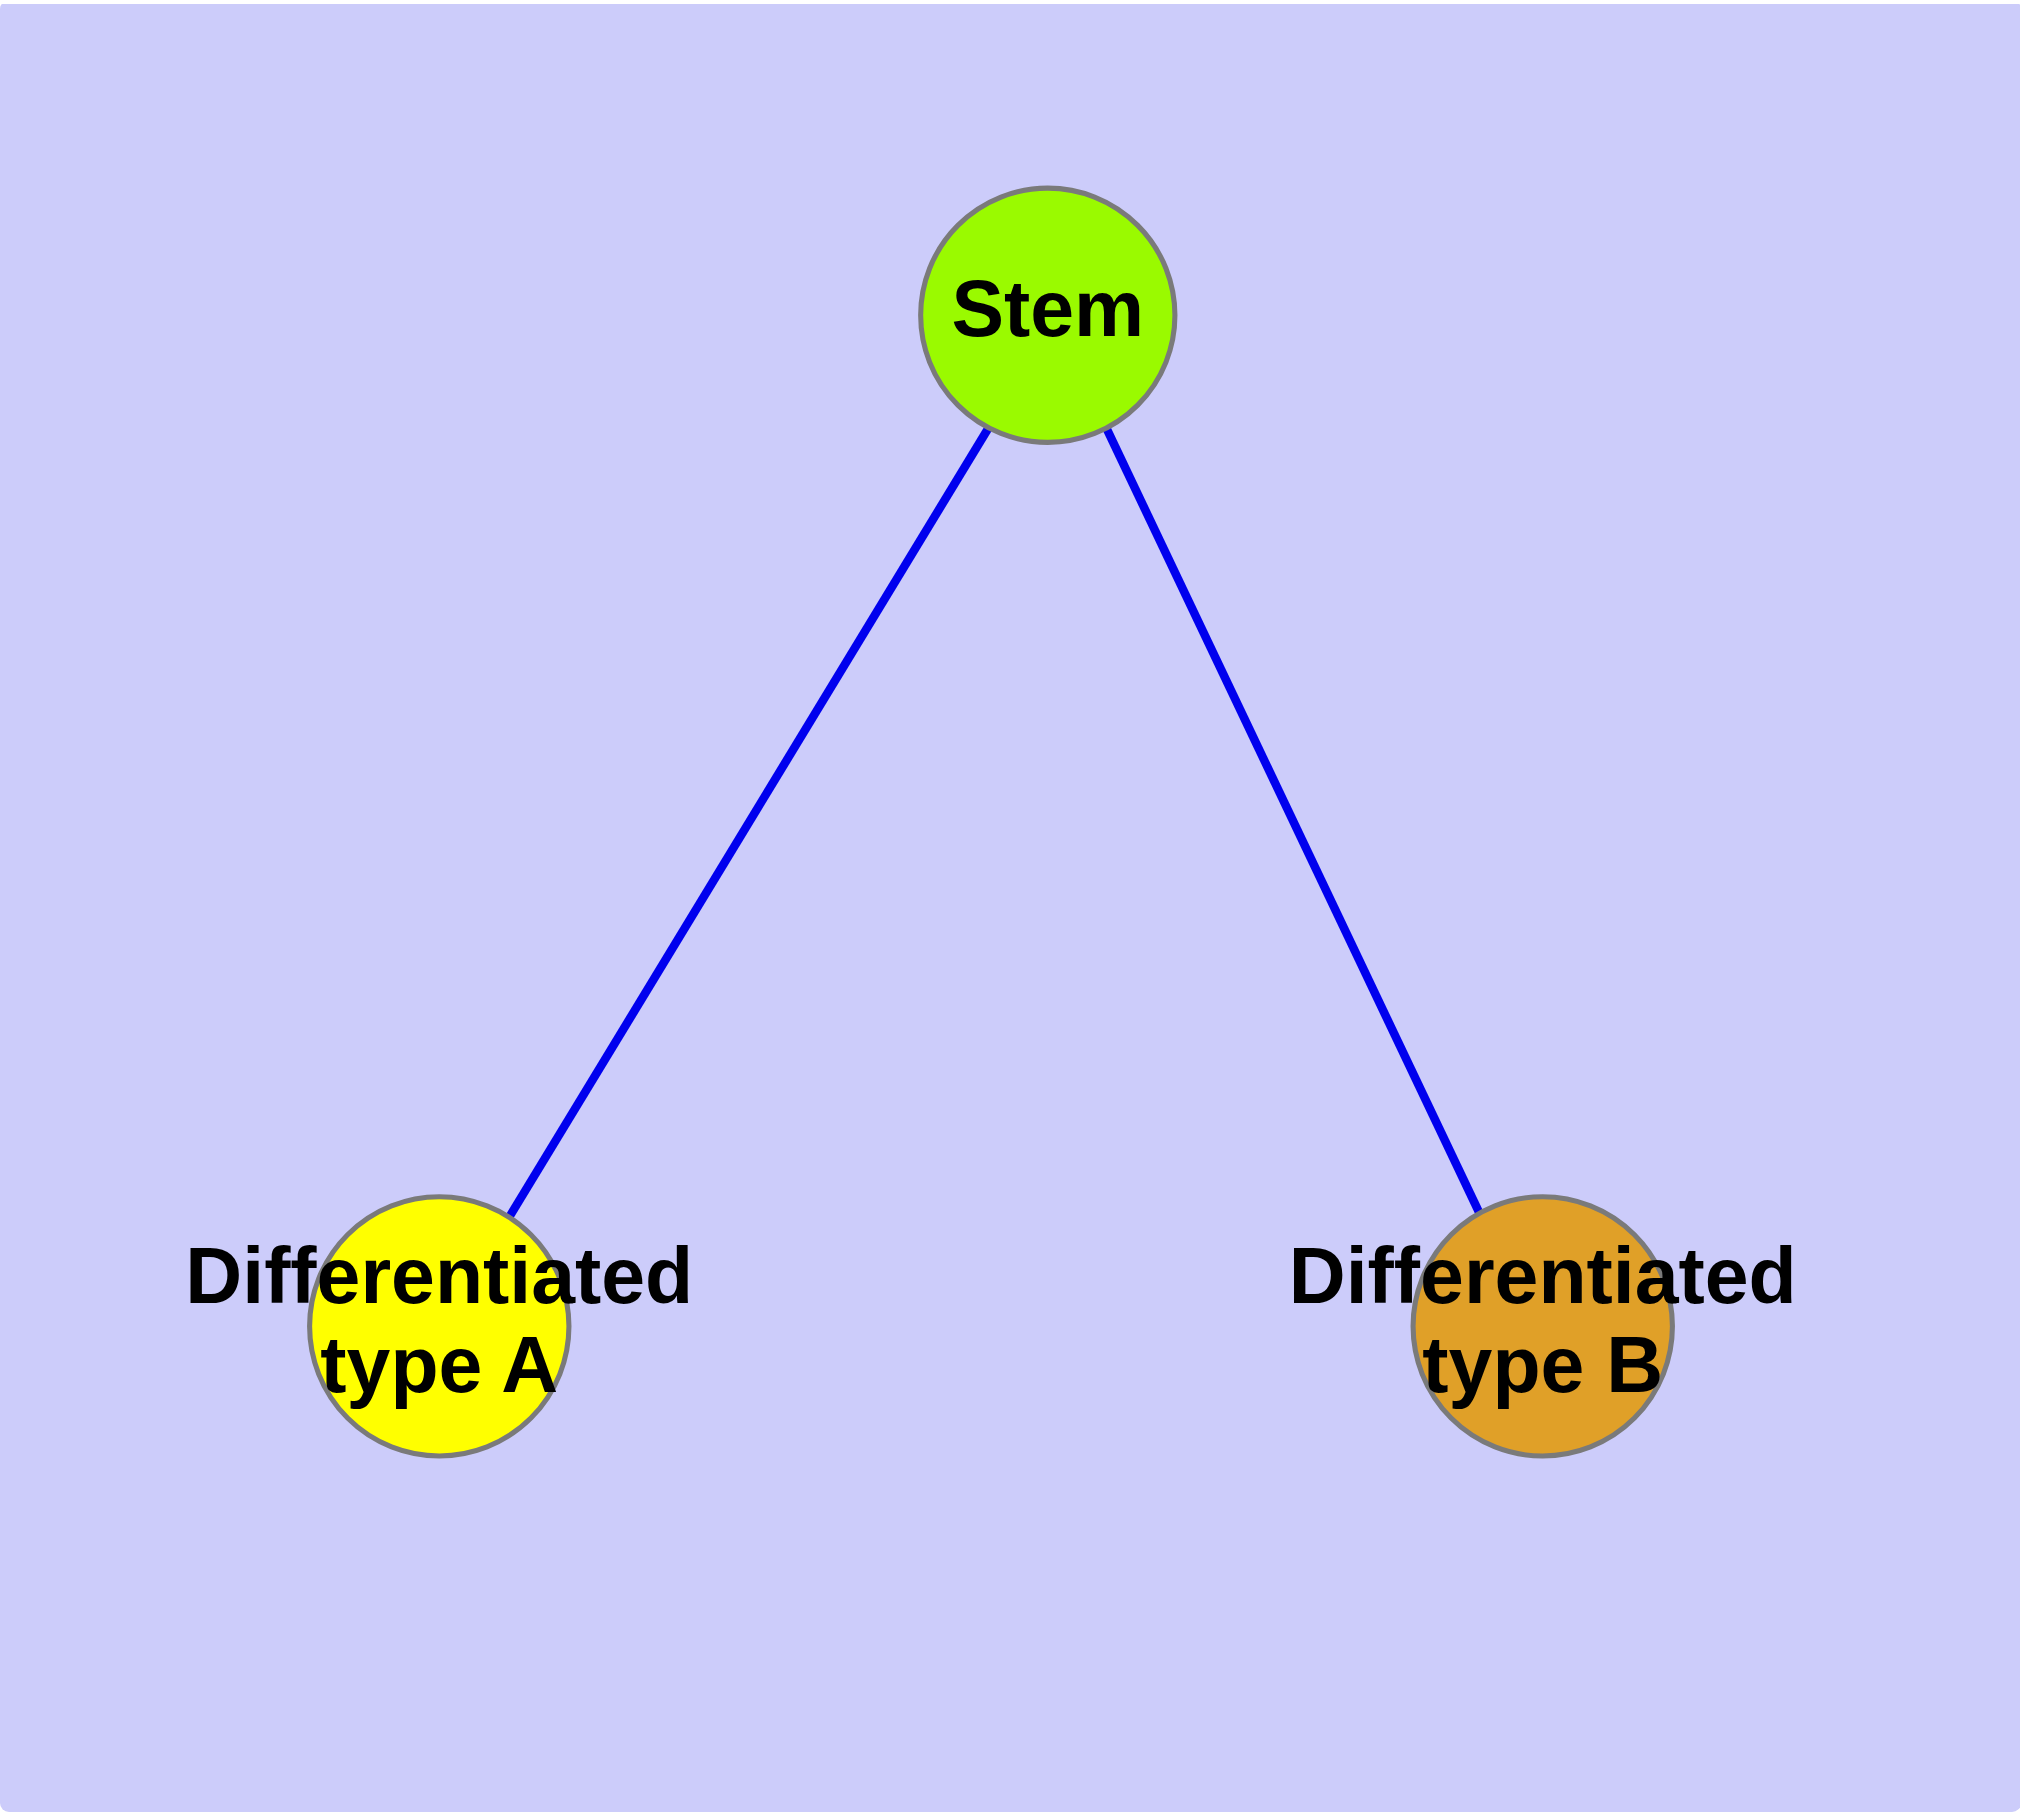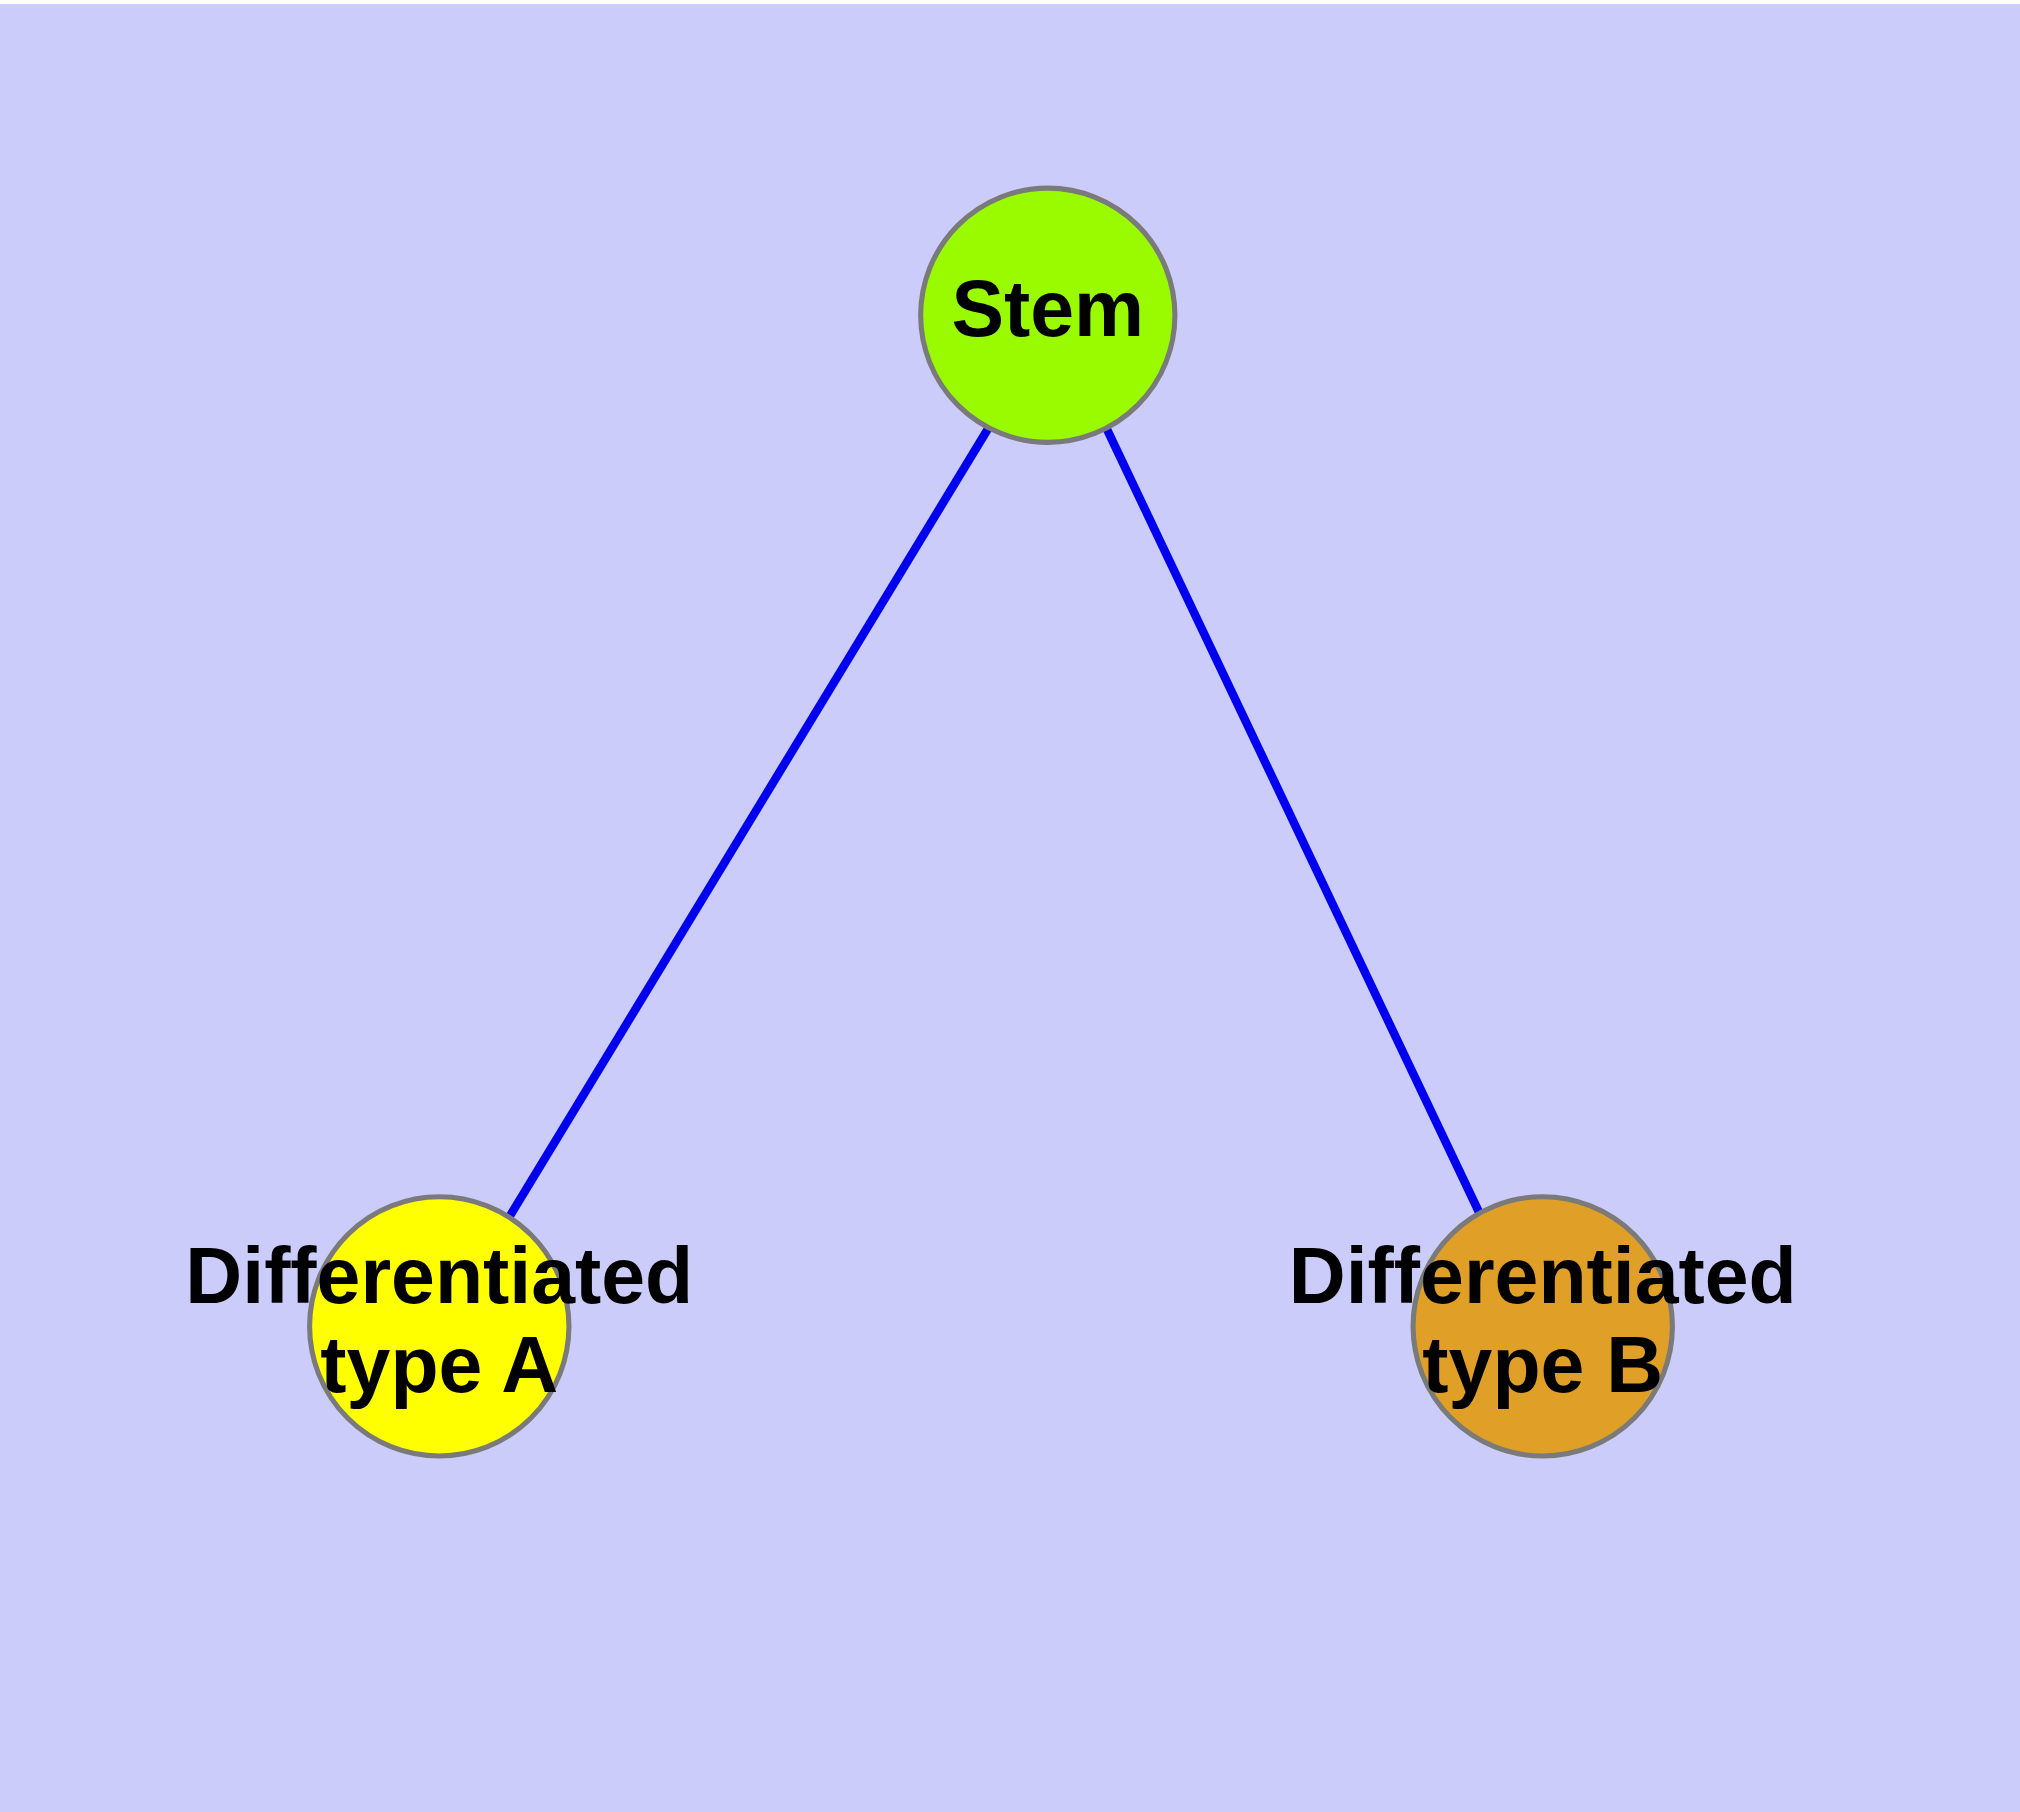--- a/index.html
+++ b/index.html
@@ -8,20 +8,21 @@
     padding: 0;
     background: #ffffff;
   }
   #canvas {
     position: relative;
     width: 2021px;
     height: 1812px;
     background: #ffffff;
     overflow: hidden;
     font-family: "Liberation Sans", sans-serif;
+    border-radius: 9px;
   }
   #plot-bg {
     position: absolute;
     left: 0;
     top: 4.2px;
     width: 2021px;
     height: 1808px;
     background: #ccccfa;
   }
   #graph-svg {

